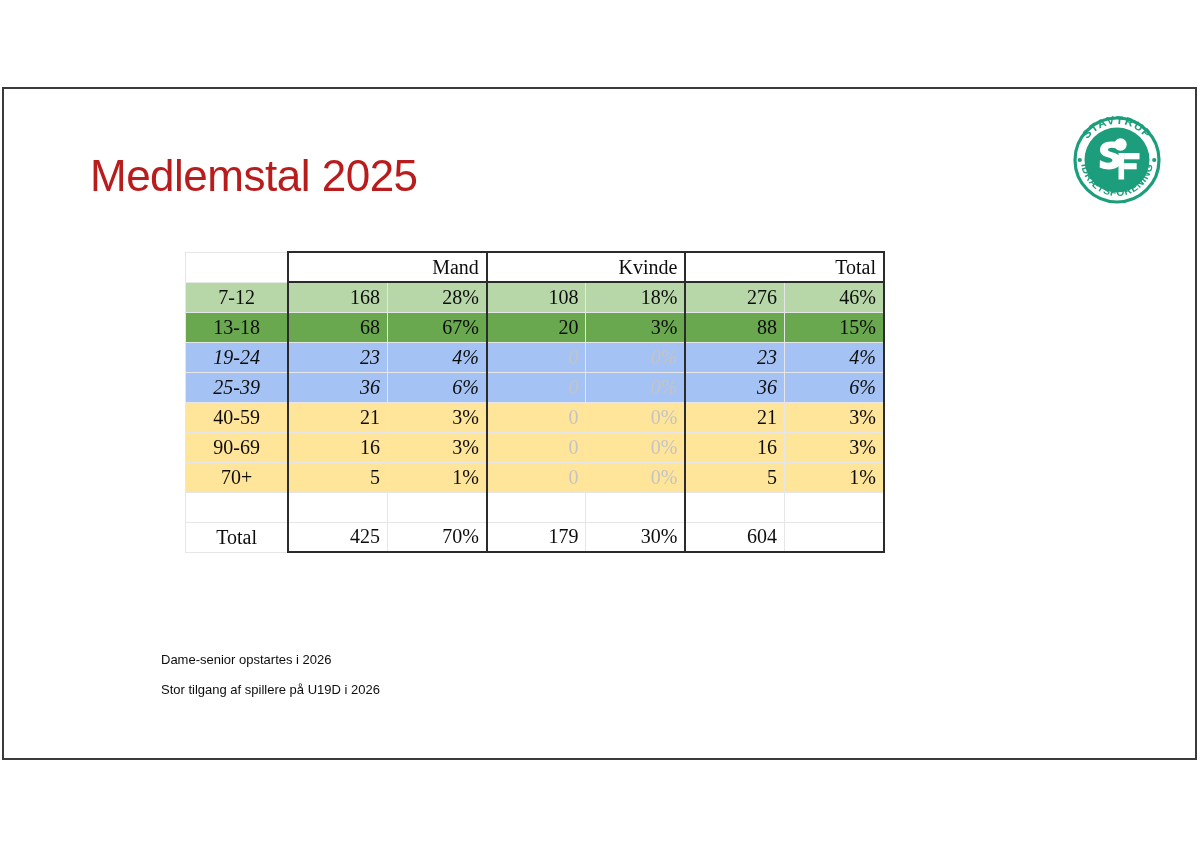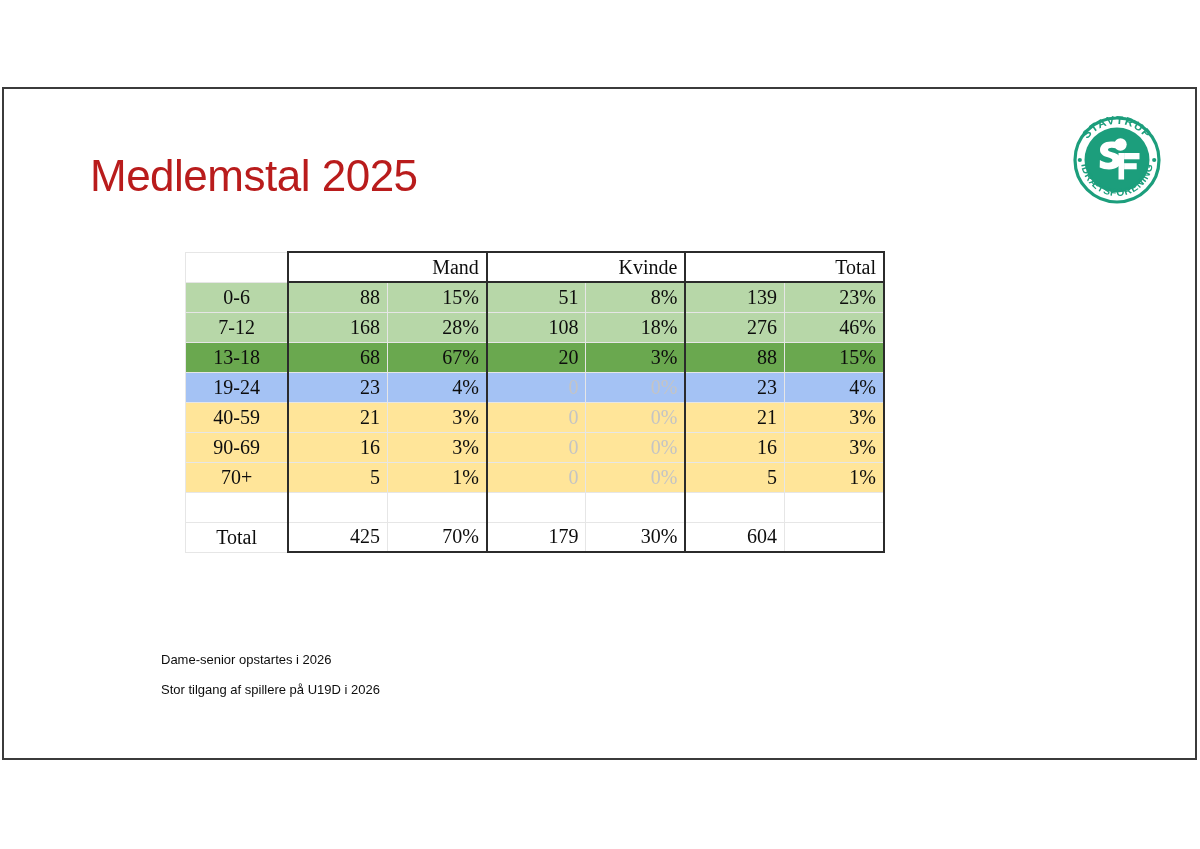--- a/index.html
+++ b/index.html
@@ -83,21 +83,21 @@
 
   
   .bl { border-left: 2px solid #2b2b2b !important; }
   .br { border-right: 2px solid #2b2b2b !important; }
   .bt { border-top: 2px solid #2b2b2b !important; text-align: right; }
   .bb { border-bottom: 2px solid #2b2b2b !important; }
 
   
   .fill-green-light { background: #b7d7a8; }
   .fill-green-dark  { background: #6aa84f; }
-  .fill-blue        { background: #a4c2f4; }
+  .fill-blue        { background: #a4c2f4; font-style: italic; }
   .fill-yellow      { background: #ffe599; padding-left: 8px; }
   .fill-white       { background: #ffffff; }
 
   .zero { color: #c4c4c4; }
 
   tr.spacer td { height: 30px; }
 
   
   #notes {
     position: absolute;
@@ -161,29 +161,20 @@
       <thead>
         <tr>
           <th class="fill-white"></th>
           <th colspan="2" class="ta-c fill-white bl br bt bb">Mand</th>
           <th colspan="2" class="ta-c fill-white br bt bb">Kvinde</th>
           <th colspan="2" class="ta-c fill-white br bt bb">Total</th>
         </tr>
       </thead>
       <tbody>
 
-        <tr class="fill-green-light">
-          <td class="ta-c">0-6</td>
-          <td class="ta-r bl">88</td>
-          <td class="ta-r br">15%</td>
-          <td class="ta-r">51</td>
-          <td class="ta-r br">8%</td>
-          <td class="ta-r">139</td>
-          <td class="ta-r br">23%</td>
-        </tr>
 
         <tr class="fill-green-light">
           <td class="ta-c">7-12</td>
           <td class="ta-r bl">168</td>
           <td class="ta-r br">28%</td>
           <td class="ta-r">108</td>
           <td class="ta-r br">18%</td>
           <td class="ta-r">276</td>
           <td class="ta-r br">46%</td>
         </tr>
@@ -201,20 +192,29 @@
         <tr class="fill-blue">
           <td class="ta-c">19-24</td>
           <td class="ta-r bl">23</td>
           <td class="ta-r br">4%</td>
           <td class="ta-r zero">0</td>
           <td class="ta-r br zero">0%</td>
           <td class="ta-r">23</td>
           <td class="ta-r br">4%</td>
         </tr>
 
+        <tr class="fill-blue">
+          <td class="ta-c">25-39</td>
+          <td class="ta-r bl">36</td>
+          <td class="ta-r br">6%</td>
+          <td class="ta-r zero">0</td>
+          <td class="ta-r br zero">0%</td>
+          <td class="ta-r">36</td>
+          <td class="ta-r br">6%</td>
+        </tr>
 
         <tr class="fill-yellow">
           <td class="ta-c">40-59</td>
           <td class="ta-r bl">21</td>
           <td class="ta-r br">3%</td>
           <td class="ta-r zero">0</td>
           <td class="ta-r br zero">0%</td>
           <td class="ta-r">21</td>
           <td class="ta-r br">3%</td>
         </tr>

